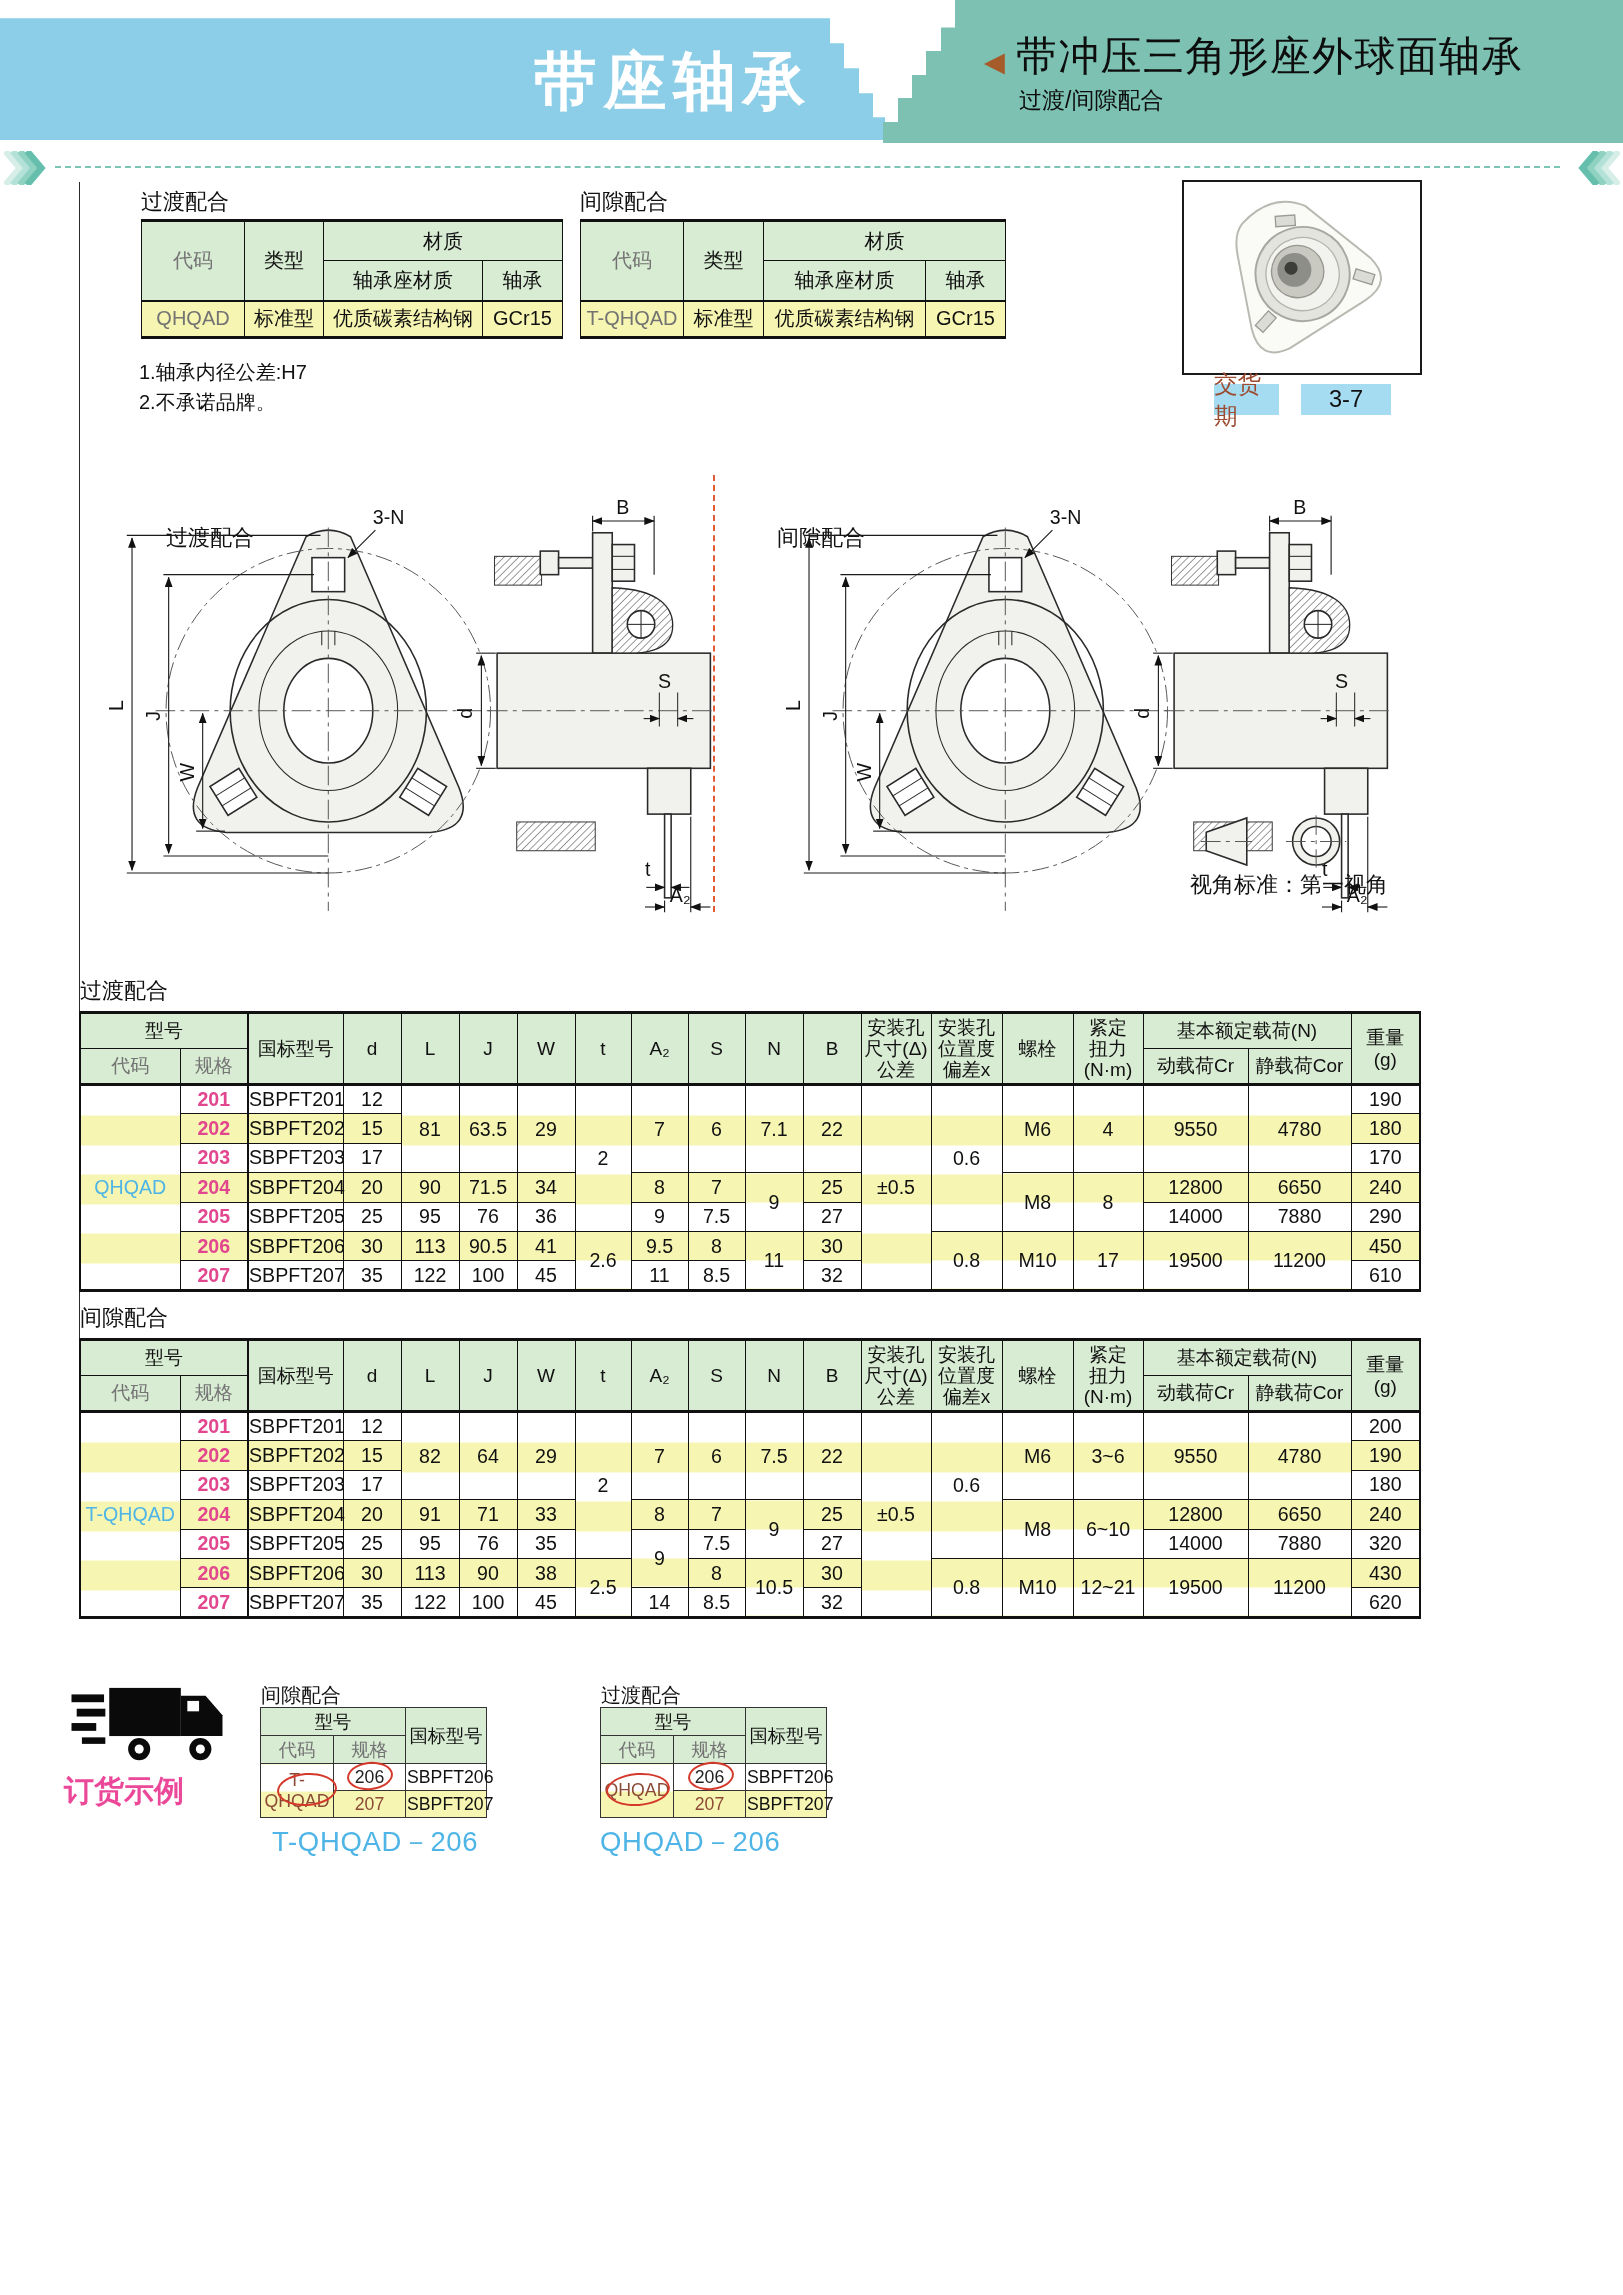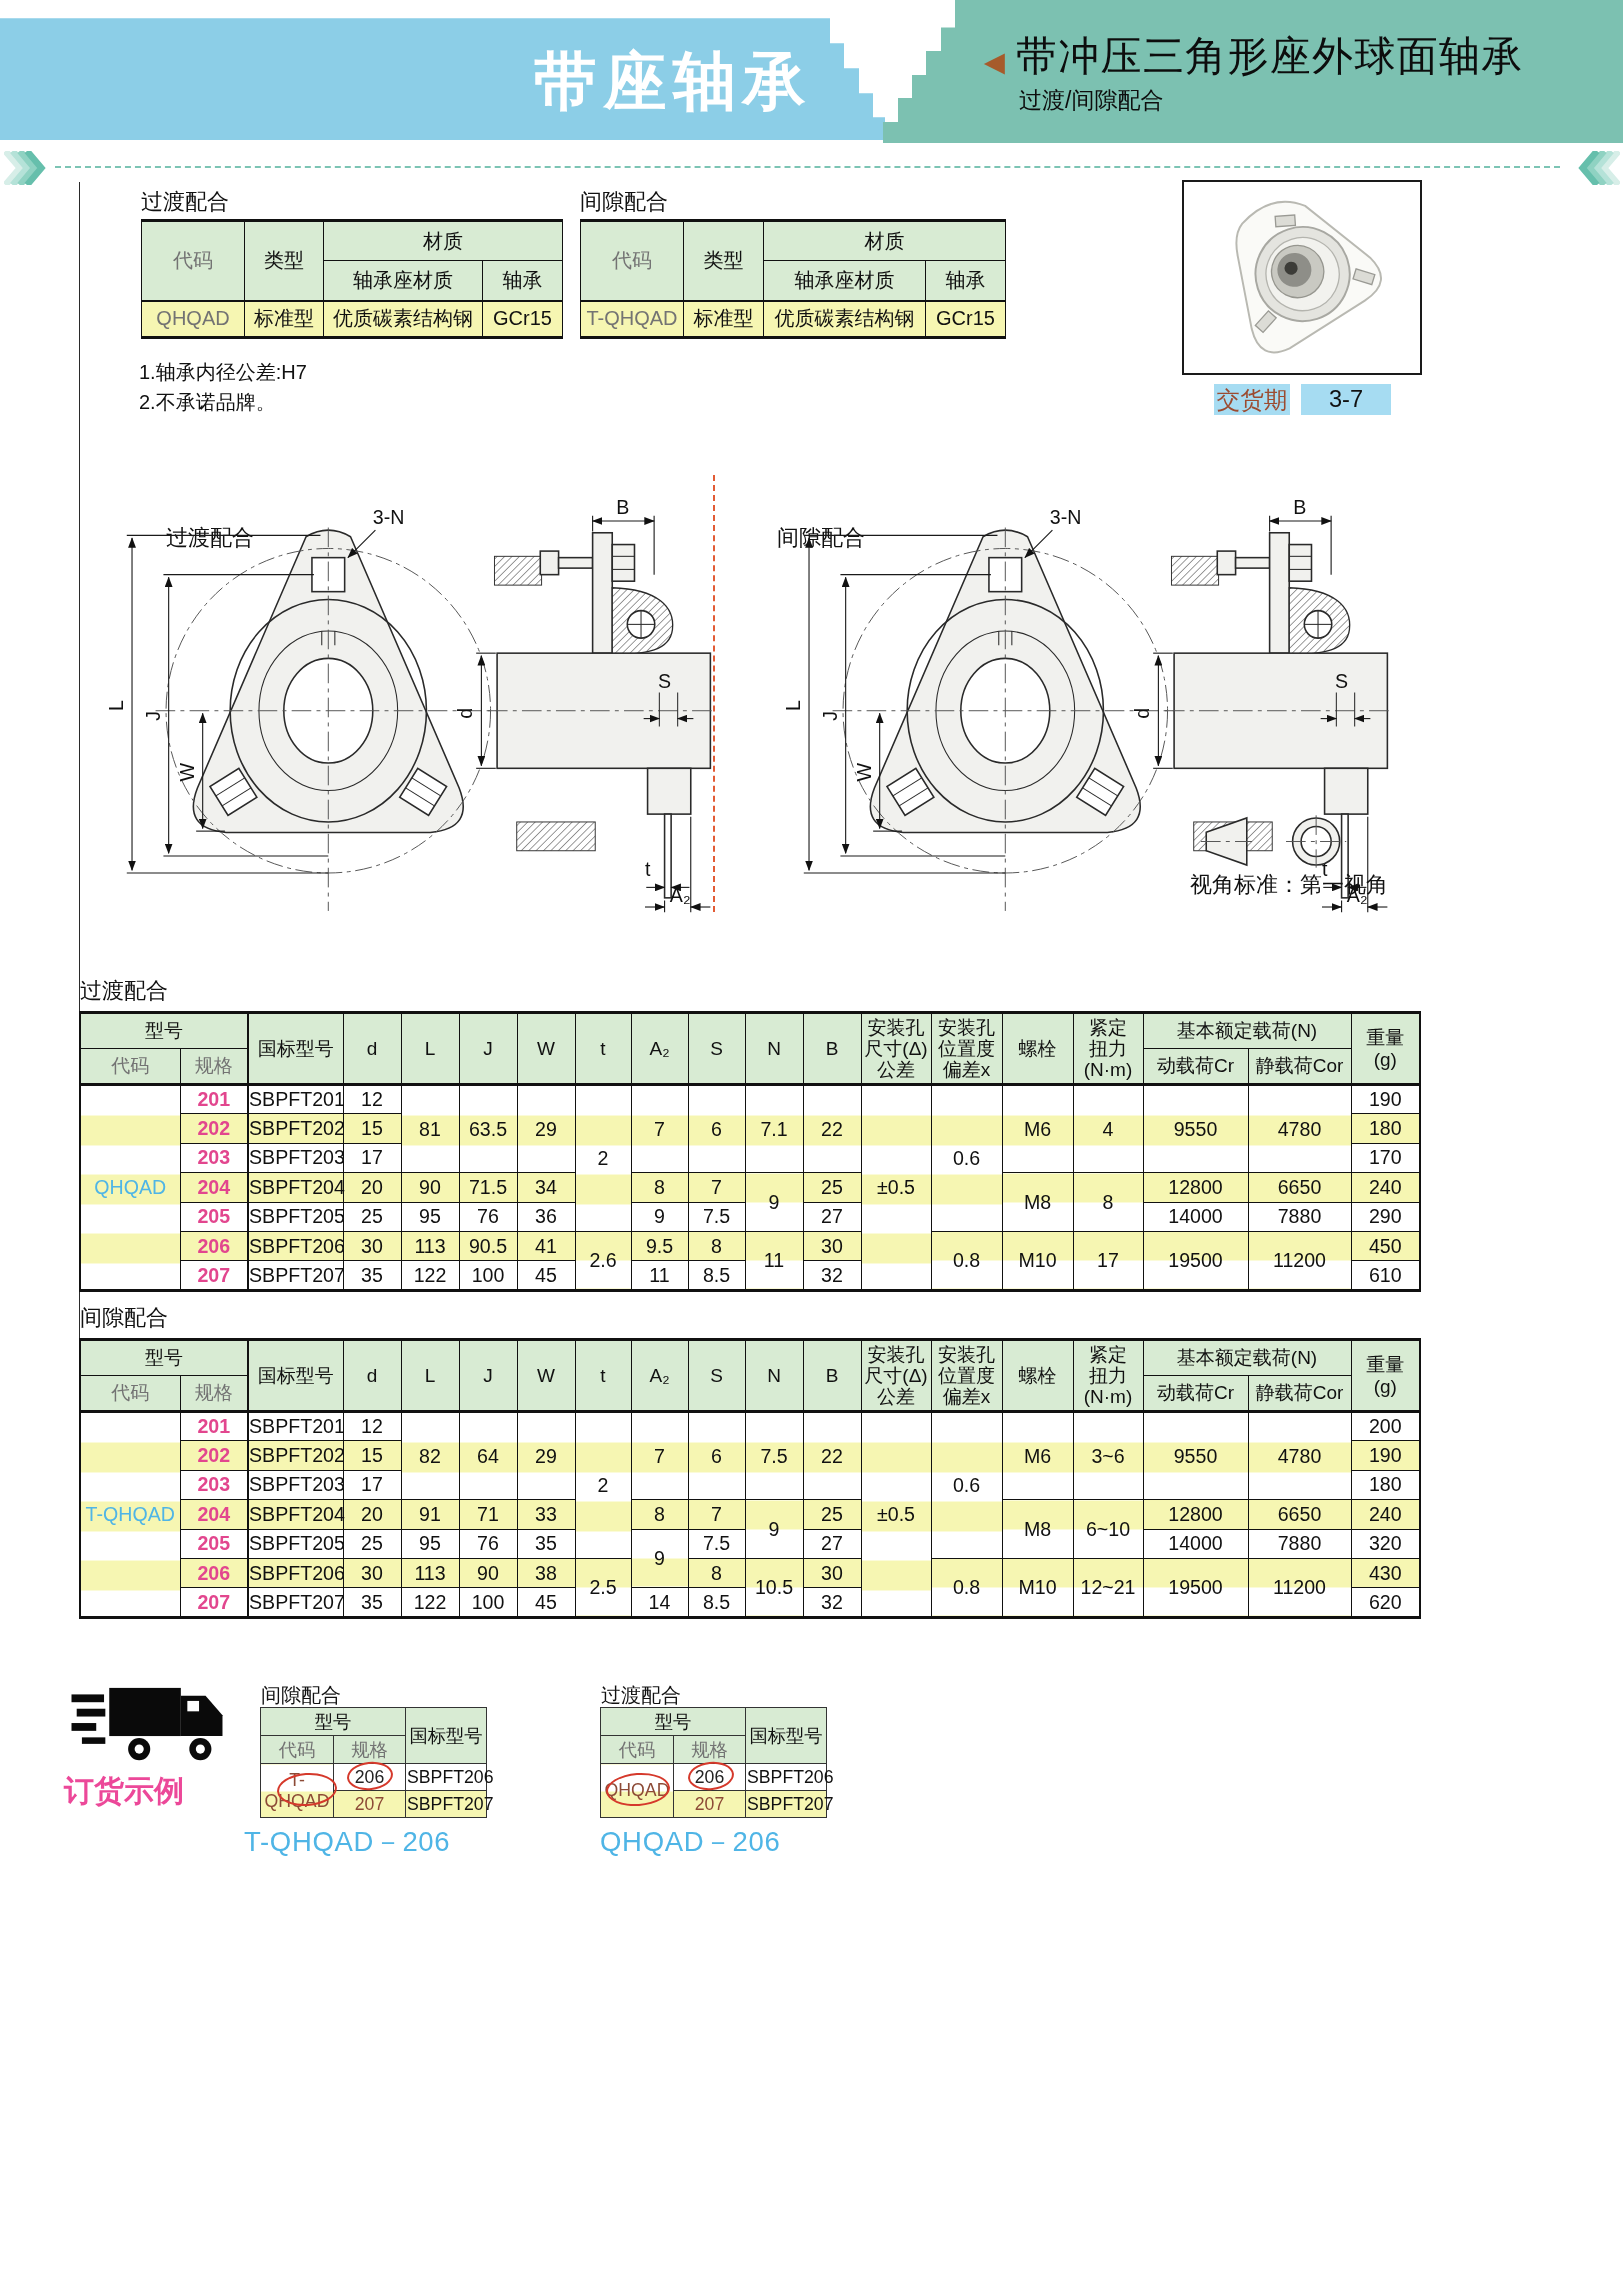--- a/index.html
+++ b/index.html
@@ -170,21 +170,21 @@
             <rect x="92" y="186" width="30" height="16" fill="#dcdcd6" stroke="#9a9a94" stroke-width="2"></rect>
           </g>
         <circle cx="182" cy="142" r="72" fill="#E4E4DF" stroke="#a8a8a2" stroke-width="3"></circle>
         <circle cx="182" cy="142" r="56" fill="#F2F2EE" stroke="#b4b4ae" stroke-width="2"></circle>
         <circle cx="176" cy="136" r="40" fill="#C9C9C2" stroke="#96968f" stroke-width="2"></circle>
         <circle cx="172" cy="132" r="26" fill="#8E8E88"></circle>
         <circle cx="168" cy="128" r="10" fill="#3C3C38"></circle>
       </g>
     </svg>
   </div>
-  <div class="abs dbox dlabel" style="left:1214px;top:384px;width:76px;height:31px">交货期</div>
+  <div class="abs dbox dlabel" style="left:1214px;top:384px;width:65px;height:31px">交货期</div>
   <div class="abs dbox" style="left:1301px;top:384px;width:90px;height:31px">3-7</div>
 
   <div class="abs seclabel" style="left:166px;top:523px">过渡配合</div>
   <div class="abs seclabel" style="left:777px;top:523px">间隙配合</div>
   <div class="abs reddash"></div>
 
   <svg class="abs" style="left:98px;top:496px" width="615" height="419" viewBox="0 0 940 640">
     <defs>
       <marker id="arrA" viewBox="0 0 16 12" markerWidth="16" markerHeight="12" refX="15" refY="6" orient="auto-start-reverse" markerUnits="userSpaceOnUse">
           <path d="M0 0 L16 6 L0 12 Z" fill="#111"></path>
@@ -709,21 +709,21 @@
       <td>SBPFT206</td>
     </tr>
     <tr class="yy" style="height:27px">
       <td class="brown">207</td>
       <td>SBPFT207</td>
     </tr>
   </tbody>
     </table>
   <div class="redoval" style="left:277px;top:1773px;width:56px;height:29px;transform:rotate(-4deg)"></div>
   <div class="redoval" style="left:347px;top:1762px;width:42px;height:24px;transform:rotate(-6deg)"></div>
-  <div class="abs result" style="left:244px;top:1824px">T-QHQAD－206</div>
+  <div class="abs result" style="left:272px;top:1824px">T-QHQAD－206</div>
 
   <div class="abs ordlabel" style="left:601px;top:1682px">过渡配合</div>
   <table class="ord" style="left:600px;top:1707px;width:226px">
     <colgroup>
         <col style="width:73px">
         <col style="width:72px">
         <col style="width:81px">
       </colgroup>
     <tbody>
         <tr style="height:27.5px">

